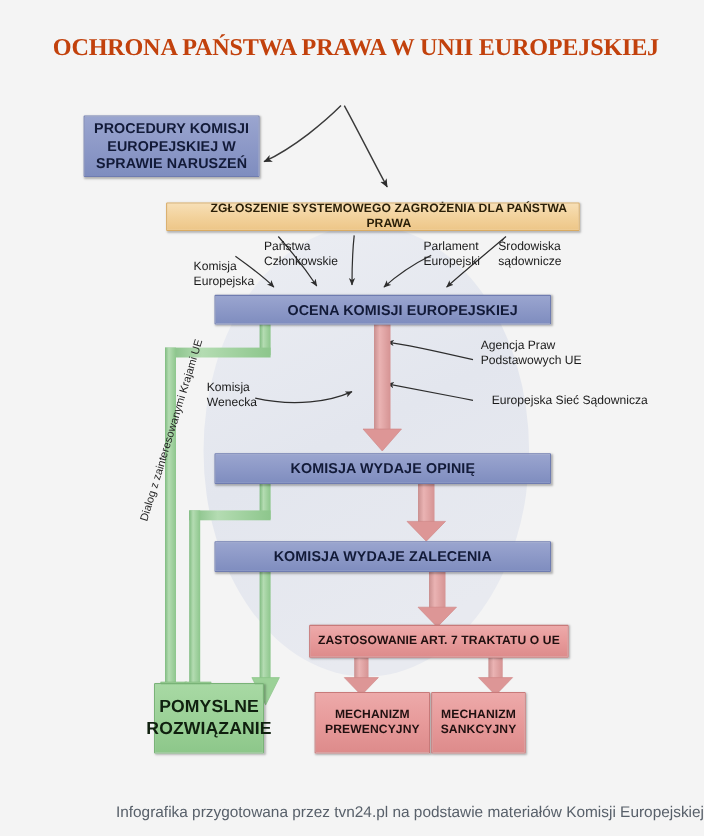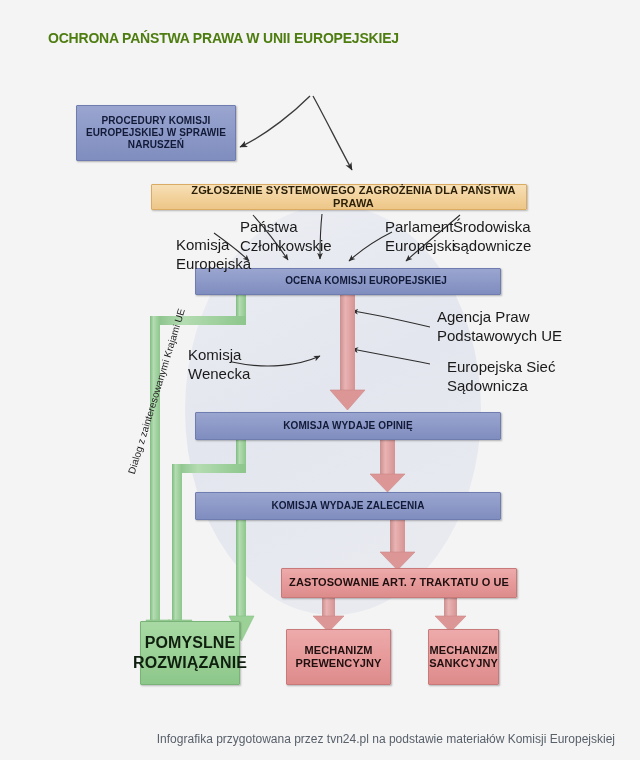--- a/index.html
+++ b/index.html
@@ -27,46 +27,47 @@
     width: 640px;
     height: 760px;
     pointer-events: none;
   }
 
   
   .title {
     position: absolute;
     left: 48px;
     top: 30px;
-    font-size: 14px;
+    font-size: 22px;
     font-weight: bold;
     letter-spacing: -0.2px;
-    color: #4d7c0f;
+    color: #c2410c;
     white-space: nowrap;
+    font-family: Liberation Serif, serif;
   }
 
   
   .node {
     position: absolute;
     box-sizing: border-box;
     display: flex;
     align-items: center;
     justify-content: center;
     text-align: center;
     font-weight: bold;
     line-height: 1.22;
     letter-spacing: 0.1px;
     border-radius: 1px;
   }
   .node-blue {
     background: linear-gradient(180deg, #9aa5cf 0%, #8e9ac8 45%, #7f8dbf 100%);
     border: 1px solid #6f7cb0;
     color: #121a38;
     box-shadow: 1px 1px 2px rgba(0,0,0,0.28);
-    font-size: 10px;
+    font-size: 13px;
   }
   .node-orange {
     background: linear-gradient(180deg, #f7dfb6 0%, #f2d19a 55%, #edc688 100%);
     border: 1px solid #d9ab63;
     color: #2a1f08;
     box-shadow: 1px 1px 2px rgba(0,0,0,0.25);
     font-size: 11px;
   }
   .node-pink {
     background: linear-gradient(180deg, #edaaaa 0%, #e79a9a 50%, #dd8b8b 100%);
@@ -79,41 +80,41 @@
     background: linear-gradient(180deg, #a8d9a4 0%, #9bd197 52%, #8dc78a 100%);
     border: 1px solid #79b377;
     color: #10200f;
     box-shadow: 1px 1px 2px rgba(0,0,0,0.25);
     font-size: 16px;
   }
 
   
   .anno {
     position: absolute;
-    font-size: 15px;
+    font-size: 11px;
     line-height: 1.24;
     color: #1a1a1a;
     white-space: pre-line;
   }
   .anno-right { text-align: left; }
 
   .rot-label {
     position: absolute;
     font-size: 10px;
     color: #1f1f1f;
     white-space: nowrap;
     transform-origin: 0 0;
     transform: rotate(-73deg);
   }
 
   .footer {
     position: absolute;
-    right: 25px;
+    right: 0;
     bottom: 14px;
-    font-size: 12px;
+    font-size: 14px;
     color: #58606a;
     white-space: nowrap;
   }
 </style>
 </head>
 <body>
 
 <div id="canvas">
 
   <svg class="svg-layer" viewBox="0 0 640 760">
@@ -213,21 +214,21 @@
   <div class="node node-blue" style="left:195px; top:492px; width:306px; height:28px;">KOMISJA WYDAJE ZALECENIA</div>
 
   <div class="node node-pink" style="left:281px; top:568px; width:236px; height:30px;">ZASTOSOWANIE ART. 7 TRAKTATU O UE</div>
 
   <div class="node node-green" style="left:140px; top:621px; width:100px; height:64px;">POMYSLNE
 ROZWIĄZANIE</div>
 
   <div class="node node-pink" style="left:286px; top:629px; width:105px; height:56px;">MECHANIZM
 PREWENCYJNY</div>
 
-  <div class="node node-pink" style="left:428px; top:629px; width:71px; height:56px;">MECHANIZM
+  <div class="node node-pink" style="left:392px; top:629px; width:86px; height:56px;">MECHANIZM
 SANKCYJNY</div>
 
   <div class="anno" style="left:176px; top:236px;">Komisja
 Europejska</div>
   <div class="anno" style="left:240px; top:218px;">Państwa
 Członkowskie</div>
   <div class="anno" style="left:385px; top:218px;">Parlament
 Europejski</div>
   <div class="anno" style="left:453px; top:218px;">Środowiska
 sądownicze</div>

